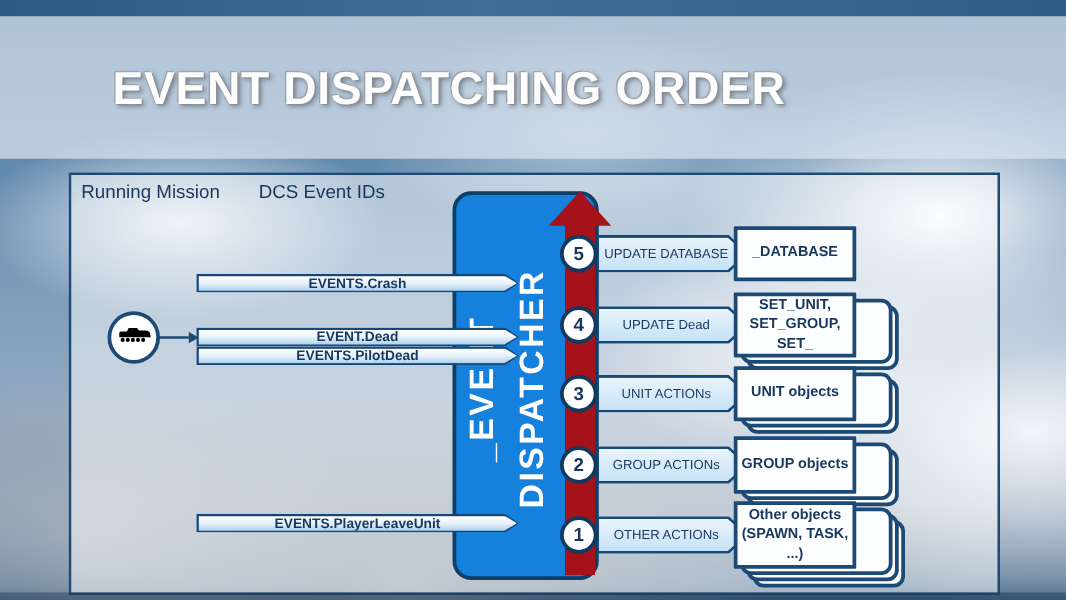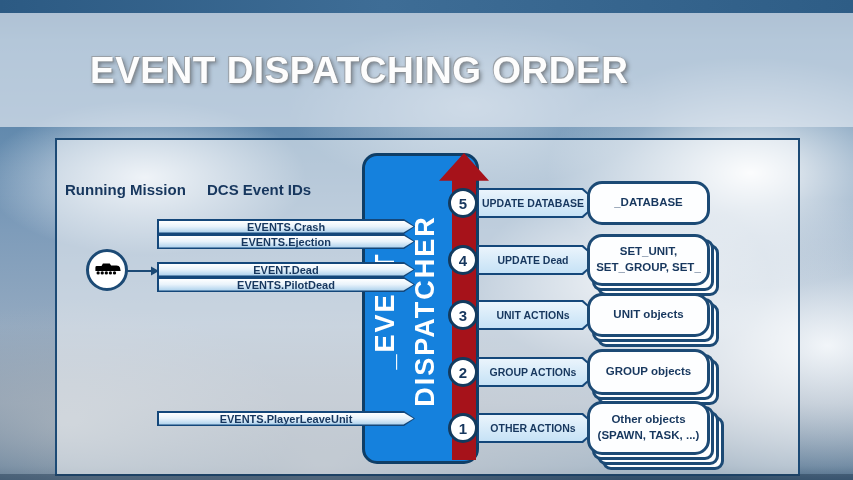--- a/index.html
+++ b/index.html
@@ -17,43 +17,43 @@
   }
   .topbar{position:absolute;left:0;top:0;width:853px;height:13px;
     background:linear-gradient(90deg,#2c5a83,#3e6d96 45%,#2e5d86);}
   .titleband{position:absolute;left:0;top:13px;width:853px;height:114px;
     background:rgba(220,229,238,.72);}
   .title{position:absolute;left:90px;top:50px;font-size:37px;font-weight:bold;color:#fdfdfd;
     letter-spacing:.5px;white-space:nowrap;
     text-shadow:1px 1px 0 #8a9096,-1px -1px 0 #9aa0a6,2px 2px 4px rgba(70,75,80,.65);}
   .panel{position:absolute;left:55px;top:138px;width:741px;height:334px;
     border:2px solid #1c4a75;background:rgba(255,255,255,.5);}
-  .hdr{position:absolute;top:5px;font-size:15px;font-weight:bold;color:#17375e;white-space:nowrap;margin-top:36px;}
+  .hdr{position:absolute;top:5px;font-size:15px;font-weight:normal;color:#17375e;white-space:nowrap;}
   .hdr.run{left:8px;} .hdr.dcs{left:150px;} .hdr.evh{left:484px;}
   .dispatcher{position:absolute;left:305px;top:13px;width:117px;height:311px;
     background:#1581dd;border:3px solid #0f3e66;border-radius:15px;box-sizing:border-box;}
   .disp-text{position:absolute;left:194px;top:129px;width:312px;height:84px;
     transform:rotate(-90deg);text-align:center;color:#fff;font-weight:bold;
     font-size:27px;line-height:40px;letter-spacing:2px;white-space:nowrap;}
   .red-arrow{position:absolute;left:382px;top:13px;width:50px;height:307px;background:#a6121a;
     clip-path:polygon(50% 0,100% 9%,74% 9%,74% 100%,26% 100%,26% 9%,0 9%);}
   .numcircle{position:absolute;left:391px;width:30px;height:30px;border-radius:50%;
     background:#fff;border:3px solid #123a5e;box-sizing:border-box;z-index:6;
     display:flex;align-items:center;justify-content:center;
     font-size:15px;font-weight:bold;color:#17375e;}
   .chev{position:absolute;left:420px;width:122px;height:30px;z-index:4;
     clip-path:polygon(0 0,calc(100% - 16px) 0,100% 50%,calc(100% - 16px) 100%,0 100%);
     background:#14477a;}
   .chev .in{position:absolute;left:2px;top:2px;right:2px;bottom:2px;
     clip-path:polygon(0 0,calc(100% - 15px) 0,100% 50%,calc(100% - 15px) 100%,0 100%);
     background:linear-gradient(180deg,#eaf4fc,#c6e2f6);
     display:flex;align-items:center;justify-content:center;padding-right:10px;box-sizing:border-box;
-    font-size:10.5px;font-weight:bold;color:#17375e;white-space:nowrap;}
-  .tbox{position:absolute;left:530px;width:123px;background:#fdfeff;border:3px solid #1c4a75;
-    border-radius:15px;box-sizing:border-box;z-index:5;
+    font-size:10.5px;font-weight:normal;color:#17375e;white-space:nowrap;}
+  .tbox{position:absolute;left:530px;width:98px;background:#fdfeff;border:3px solid #1c4a75;
+    border-radius:1px;box-sizing:border-box;z-index:5;
     display:flex;flex-direction:column;align-items:center;justify-content:center;
     font-size:11.5px;font-weight:bold;color:#17375e;text-align:center;line-height:1.35;}
   .stackl{position:absolute;width:122px;background:#fdfeff;border:3px solid #1c4a75;
     border-radius:9px;box-sizing:border-box;}
   .z1{z-index:3;} .z2{z-index:2;} .z3{z-index:1;}
   .ebar{position:absolute;left:100px;width:219px;height:15px;z-index:7;
     clip-path:polygon(0 0,calc(100% - 11px) 0,100% 50%,calc(100% - 11px) 100%,0 100%);
     background:#14477a;padding-left:39px;}
   .ebar .in{position:absolute;left:1.5px;top:1.5px;right:1.5px;bottom:1.5px;
     clip-path:polygon(0 0,calc(100% - 10px) 0,100% 50%,calc(100% - 10px) 100%,0 100%);
@@ -92,23 +92,20 @@
     </div>
     <div class="connector">
       <svg width="32" height="12" viewBox="0 0 32 12">
         <line x1="0" y1="6" x2="24" y2="6" stroke="#1c4a75" stroke-width="2"></line>
         <polygon points="24,1.5 32,6 24,10.5" fill="#1c4a75"></polygon>
       </svg>
     </div>
 
     <div class="ebar" style="top:79px">
         <div class="in">EVENTS.Crash</div>
-      </div>
-    <div class="ebar" style="top:94px">
-        <div class="in">EVENTS.Ejection</div>
       </div>
     <div class="ebar" style="top:122px">
         <div class="in">EVENT.Dead</div>
       </div>
     <div class="ebar" style="top:137px">
         <div class="in">EVENTS.PilotDead</div>
       </div>
     <div class="ebar" style="top:271px">
         <div class="in">EVENTS.PlayerLeaveUnit</div>
       </div>

